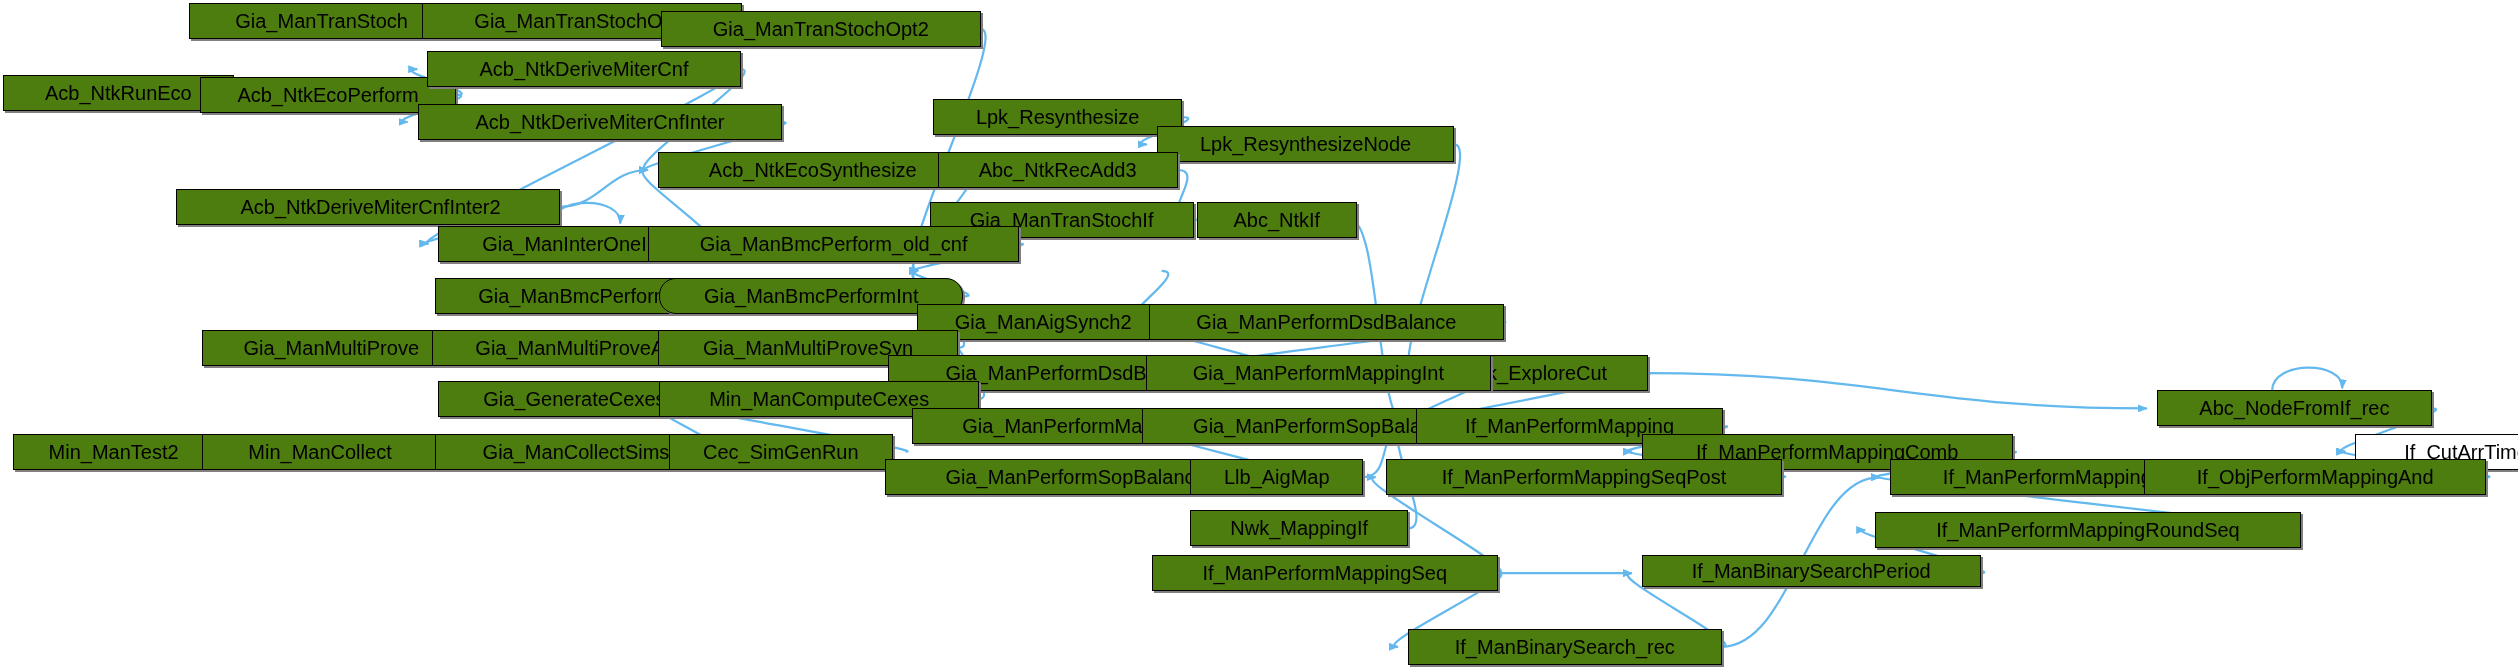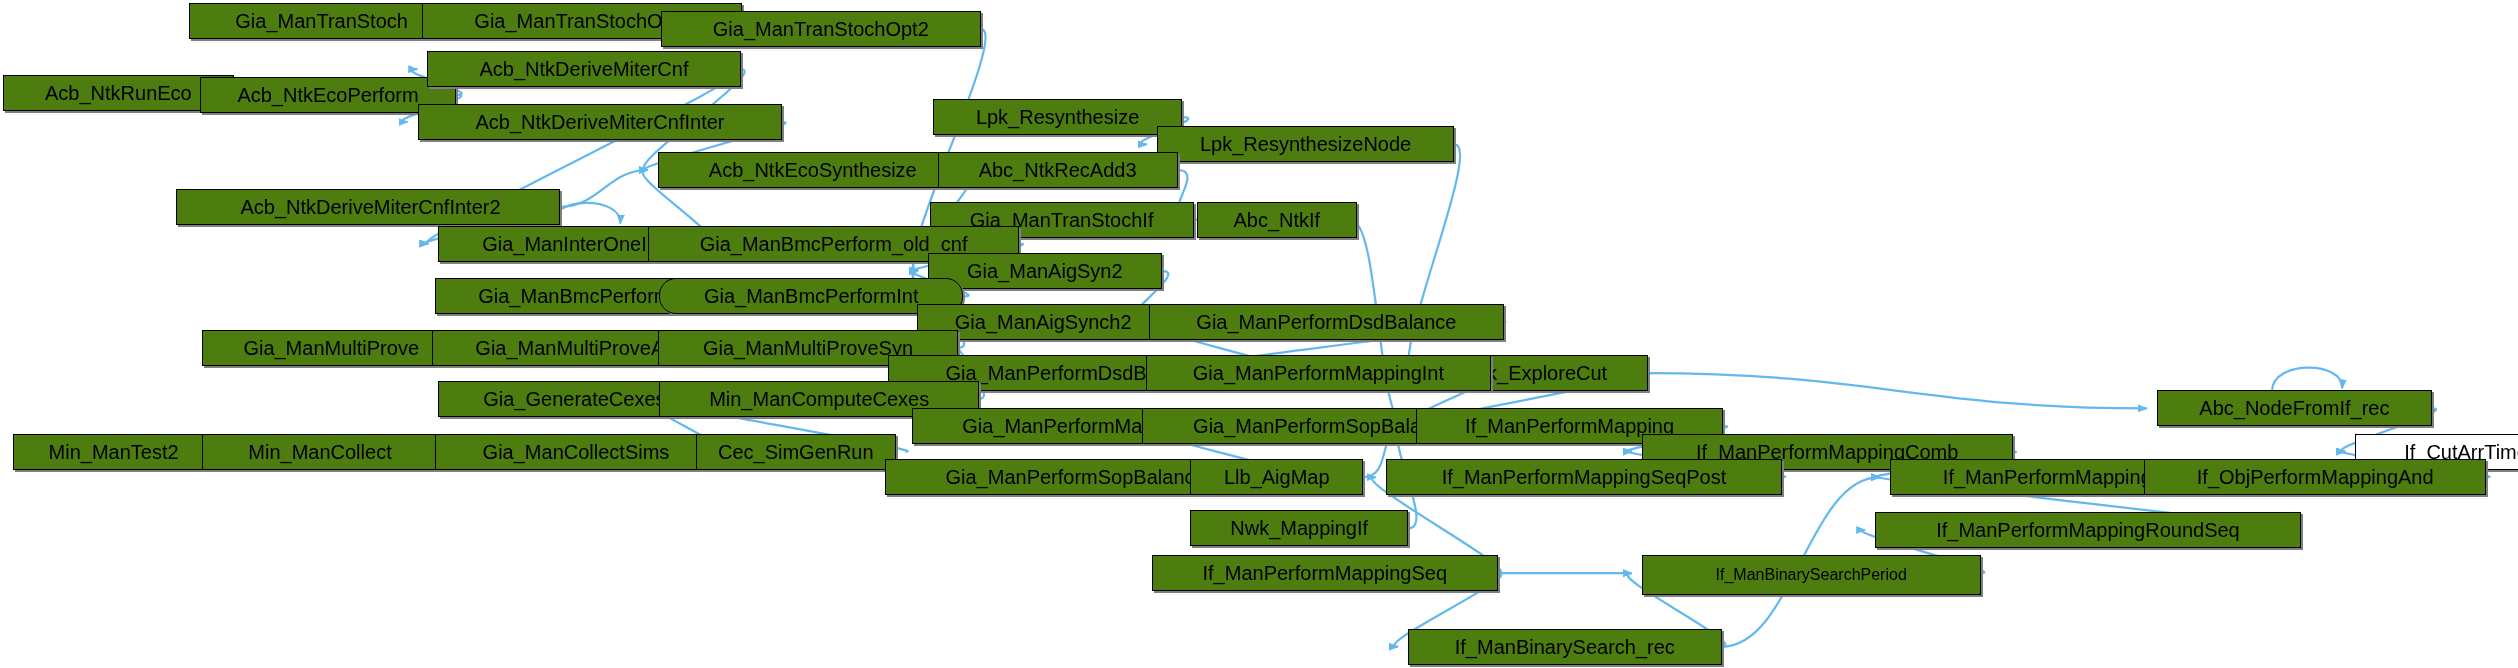--- a/index.html
+++ b/index.html
@@ -146,23 +146,20 @@
     </div>
     <div class="node" style="left: 1196.8px; top: 201.6px; width: 160px; height: 36px; font-size: 20px;">
       <span>Abc_NtkIf</span>
     </div>
     <div class="node" style="left: 438.4px; top: 225.6px; width: 268.8px; height: 36px; font-size: 20px;">
       <span>Gia_ManInterOneInt</span>
     </div>
     <div class="node" style="left: 648px; top: 225.6px; width: 371.2px; height: 36px; font-size: 20px;">
       <span>Gia_ManBmcPerform_old_cnf</span>
     </div>
-    <div class="node" style="left: 928px; top: 252.8px; width: 233.6px; height: 36px; font-size: 20px;">
-      <span>Gia_ManAigSyn2</span>
-    </div>
     <div class="node" style="left: 435.2px; top: 278.4px; width: 278.4px; height: 36px; font-size: 20px;">
       <span>Gia_ManBmcPerform</span>
     </div>
     <div class="node" style="left: 659.2px; top: 278.4px; width: 304px; height: 36px; font-size: 20px; border-radius: 17px;">
       <span>Gia_ManBmcPerformInt</span>
     </div>
     <div class="node" style="left: 916.8px; top: 304px; width: 252.8px; height: 36px; font-size: 20px;">
       <span>Gia_ManAigSynch2</span>
     </div>
     <div class="node" style="left: 1148.8px; top: 304px; width: 355.2px; height: 36px; font-size: 20px;">
@@ -212,21 +209,21 @@
     </div>
     <div class="node" style="left: 12.8px; top: 433.6px; width: 201.6px; height: 36px; font-size: 20px;">
       <span>Min_ManTest2</span>
     </div>
     <div class="node" style="left: 201.6px; top: 433.6px; width: 236.8px; height: 36px; font-size: 20px;">
       <span>Min_ManCollect</span>
     </div>
     <div class="node" style="left: 435.2px; top: 433.6px; width: 281.6px; height: 36px; font-size: 20px;">
       <span>Gia_ManCollectSims</span>
     </div>
-    <div class="node" style="left: 668.8px; top: 433.6px; width: 200px; height: 36px; font-size: 20px; margin-left: 27px;">
+    <div class="node" style="left: 668.8px; top: 433.6px; width: 224px; height: 36px; font-size: 20px;">
       <span>Cec_SimGenRun</span>
     </div>
     <div class="node" style="left: 884.8px; top: 459.2px; width: 416px; height: 36px; font-size: 20px;">
       <span>Gia_ManPerformSopBalanceWin</span>
     </div>
     <div class="node" style="left: 1190.4px; top: 459.2px; width: 172.8px; height: 36px; font-size: 20px;">
       <span>Llb_AigMap</span>
     </div>
     <div class="node" style="left: 1385.6px; top: 459.2px; width: 396.8px; height: 36px; font-size: 20px;">
       <span>If_ManPerformMappingSeqPost</span>
@@ -239,19 +236,19 @@
     </div>
     <div class="node" style="left: 1190.4px; top: 510.4px; width: 217.6px; height: 36px; font-size: 20px;">
       <span>Nwk_MappingIf</span>
     </div>
     <div class="node" style="left: 1875.2px; top: 512px; width: 425.6px; height: 36px; font-size: 20px;">
       <span>If_ManPerformMappingRoundSeq</span>
     </div>
     <div class="node" style="left: 1152px; top: 555.2px; width: 345.6px; height: 36px; font-size: 20px;">
       <span>If_ManPerformMappingSeq</span>
     </div>
-    <div class="node" style="left: 1641.6px; top: 555.2px; width: 339.2px; height: 40px; font-size: 16px;">
+    <div class="node" style="left: 1641.6px; top: 555.2px; width: 339.2px; height: 32px; font-size: 20px;">
       <span>If_ManBinarySearchPeriod</span>
     </div>
     <div class="node" style="left: 1408px; top: 628.8px; width: 313.6px; height: 36px; font-size: 20px;">
       <span>If_ManBinarySearch_rec</span>
     </div>
   </div>
 
 </body></html>

